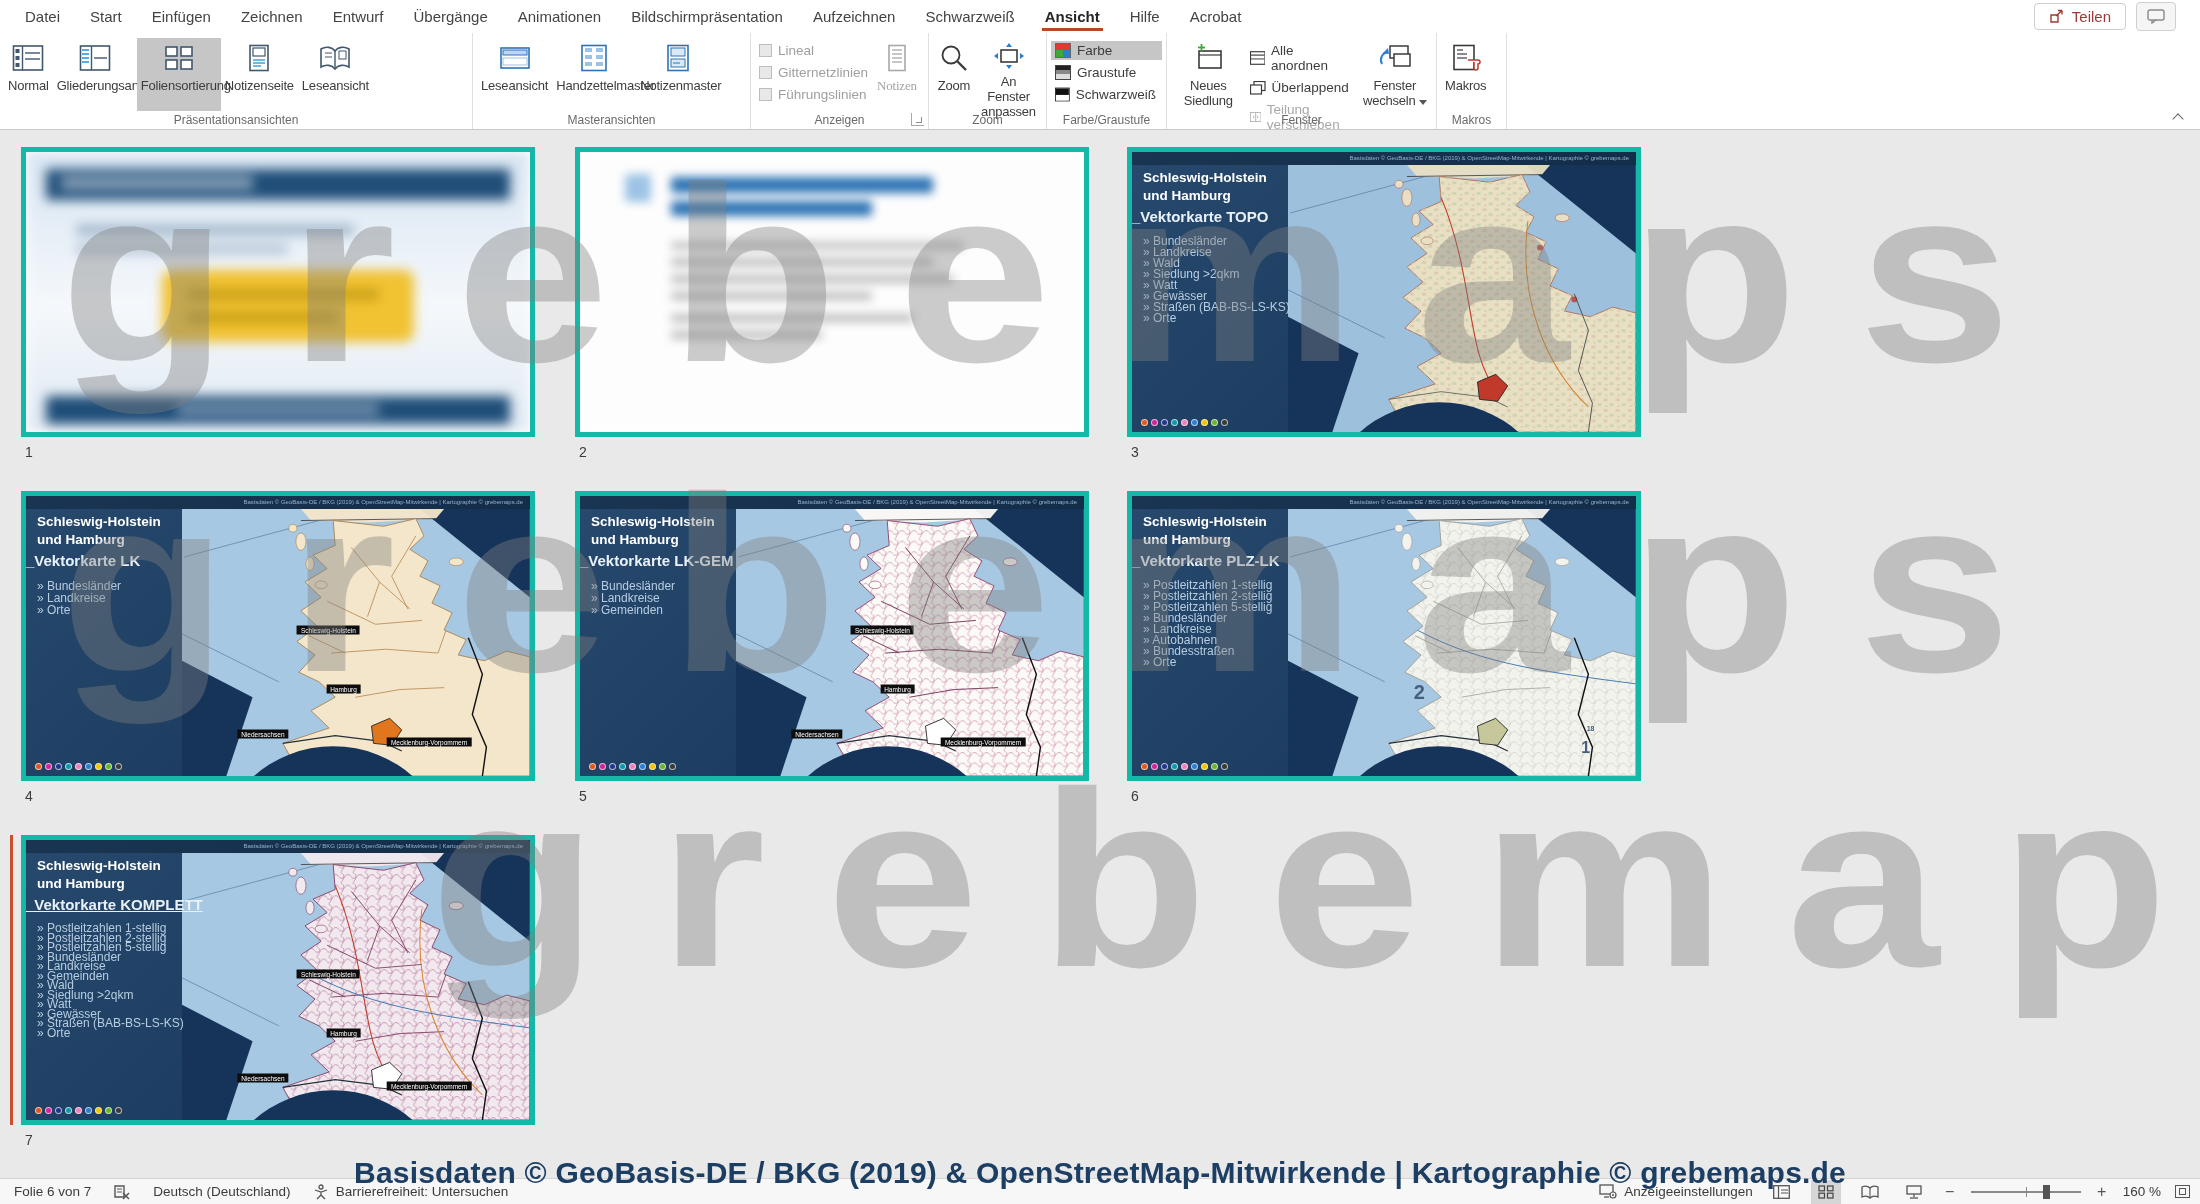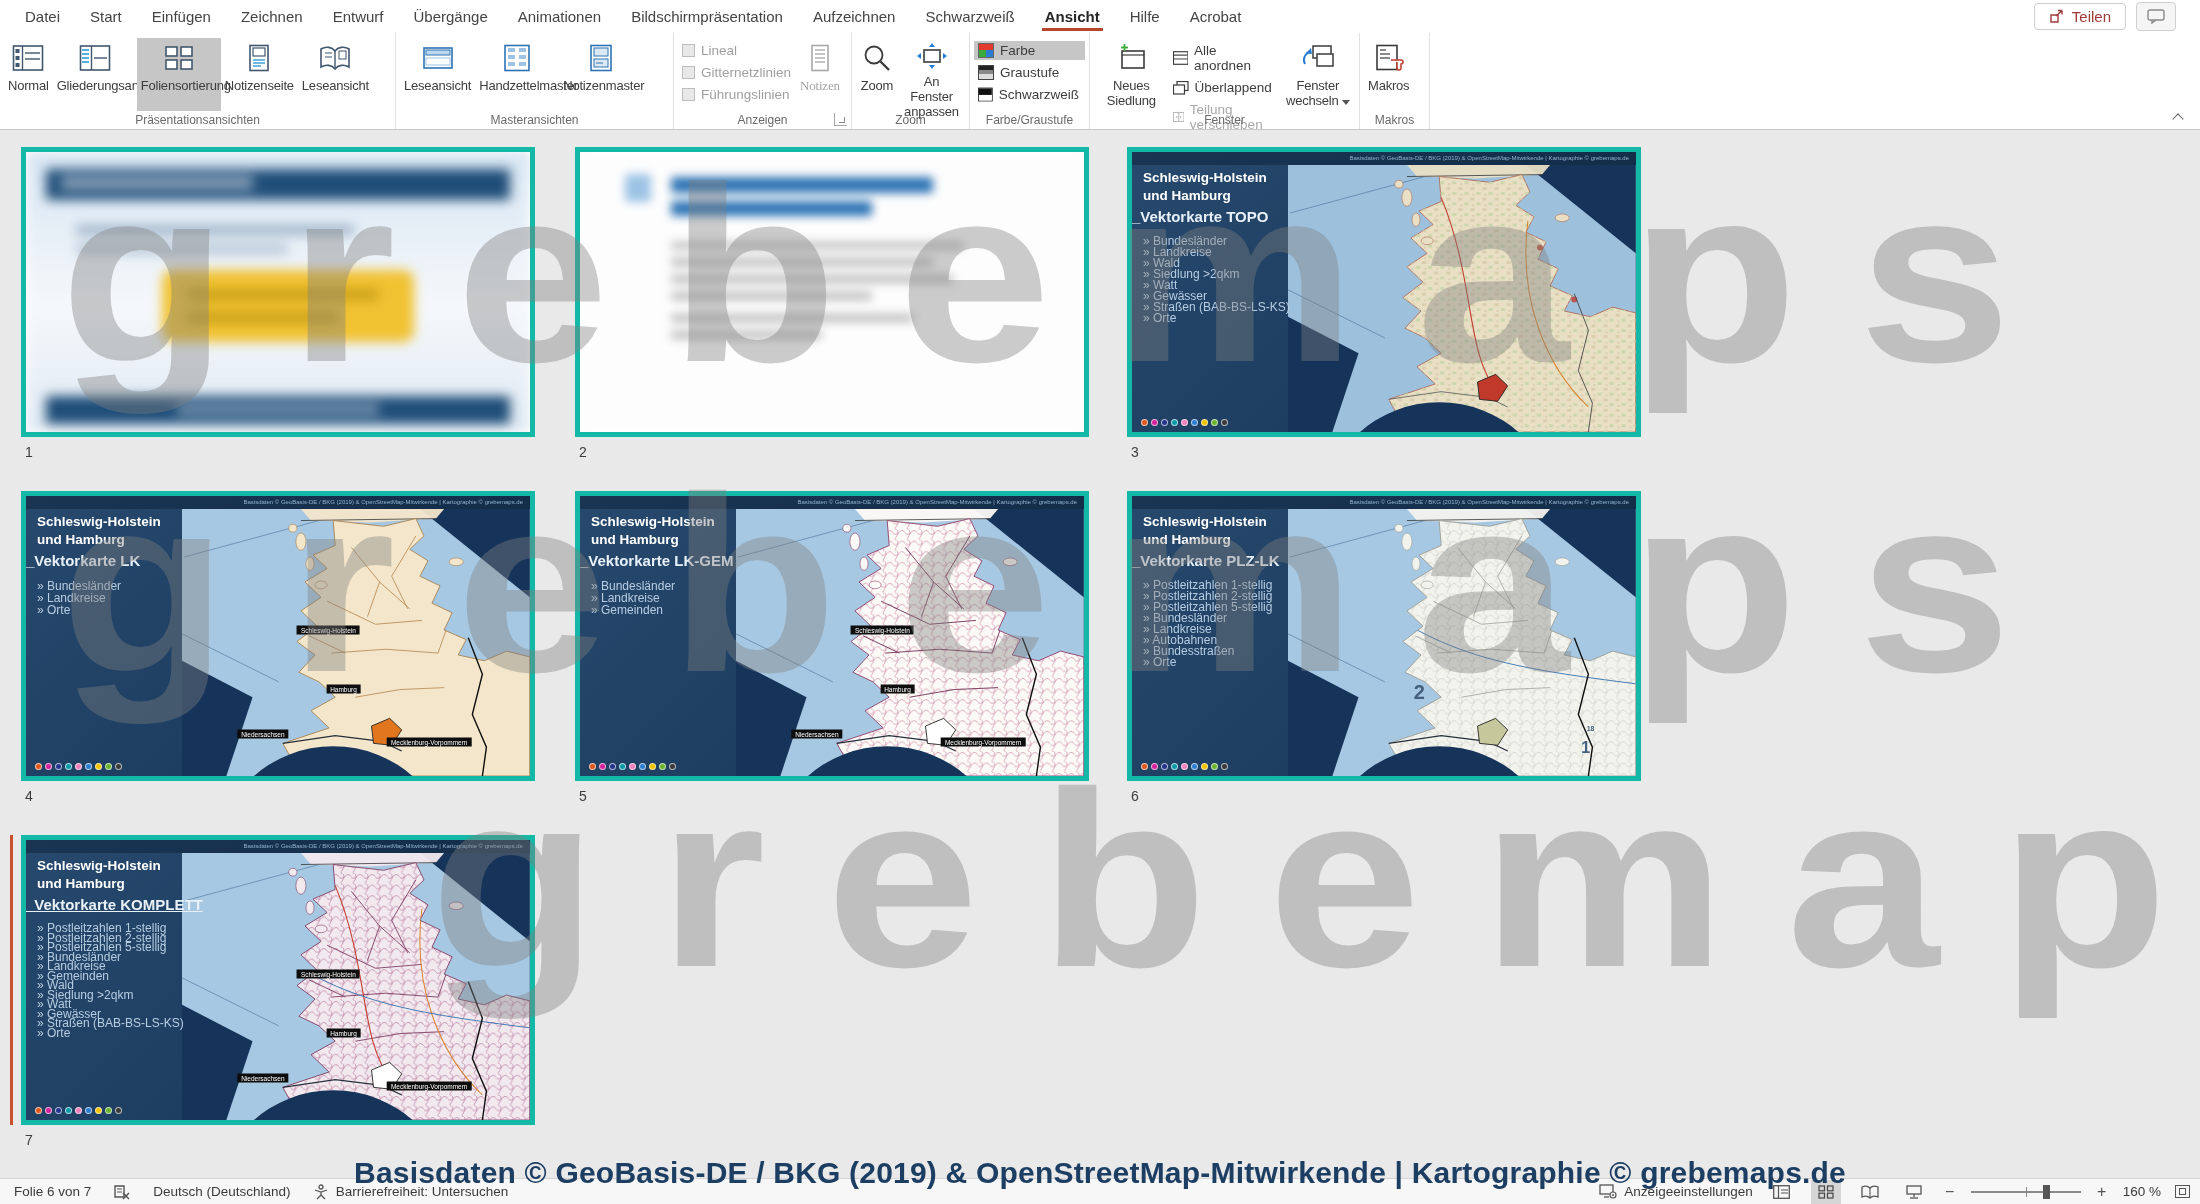--- a/index.html
+++ b/index.html
@@ -136,21 +136,21 @@
           <svg class="mi" width="18" height="15" viewBox="0 0 18 15">
               <rect x="1" y="1" width="16" height="10" rx="2" fill="none" stroke="#8a8a8a" stroke-width="1.4"></rect>
               <path d="M5,11 L5,14 L9,11" fill="none" stroke="#8a8a8a" stroke-width="1.4"></path>
             </svg>
         </button>
       </div>
     </div>
 
     <div class="ribbonbody">
 
-      <section class="rgroup" style="width:396px">
+      <section class="rgroup" style="width:473px">
         <div class="rbuttons">
           <button class="bigbtn">
             <span class="ricon">
                 <svg width="32" height="28" viewBox="0 0 32 28">
                   <rect x="1.5" y="2" width="29" height="24" fill="#fff" stroke="#41576d" stroke-width="1.6"></rect>
                   <line x1="10.5" y1="2" x2="10.5" y2="26" stroke="#41576d" stroke-width="1.4"></line>
                   <rect x="3.5" y="5" width="4" height="4" fill="#41576d"></rect>
                   <rect x="3.5" y="12" width="4" height="4" fill="#41576d"></rect>
                   <rect x="3.5" y="19" width="4" height="4" fill="#41576d"></rect>
                   <line x1="13" y1="9" x2="28" y2="9" stroke="#41576d" stroke-width="1.4"></line>

